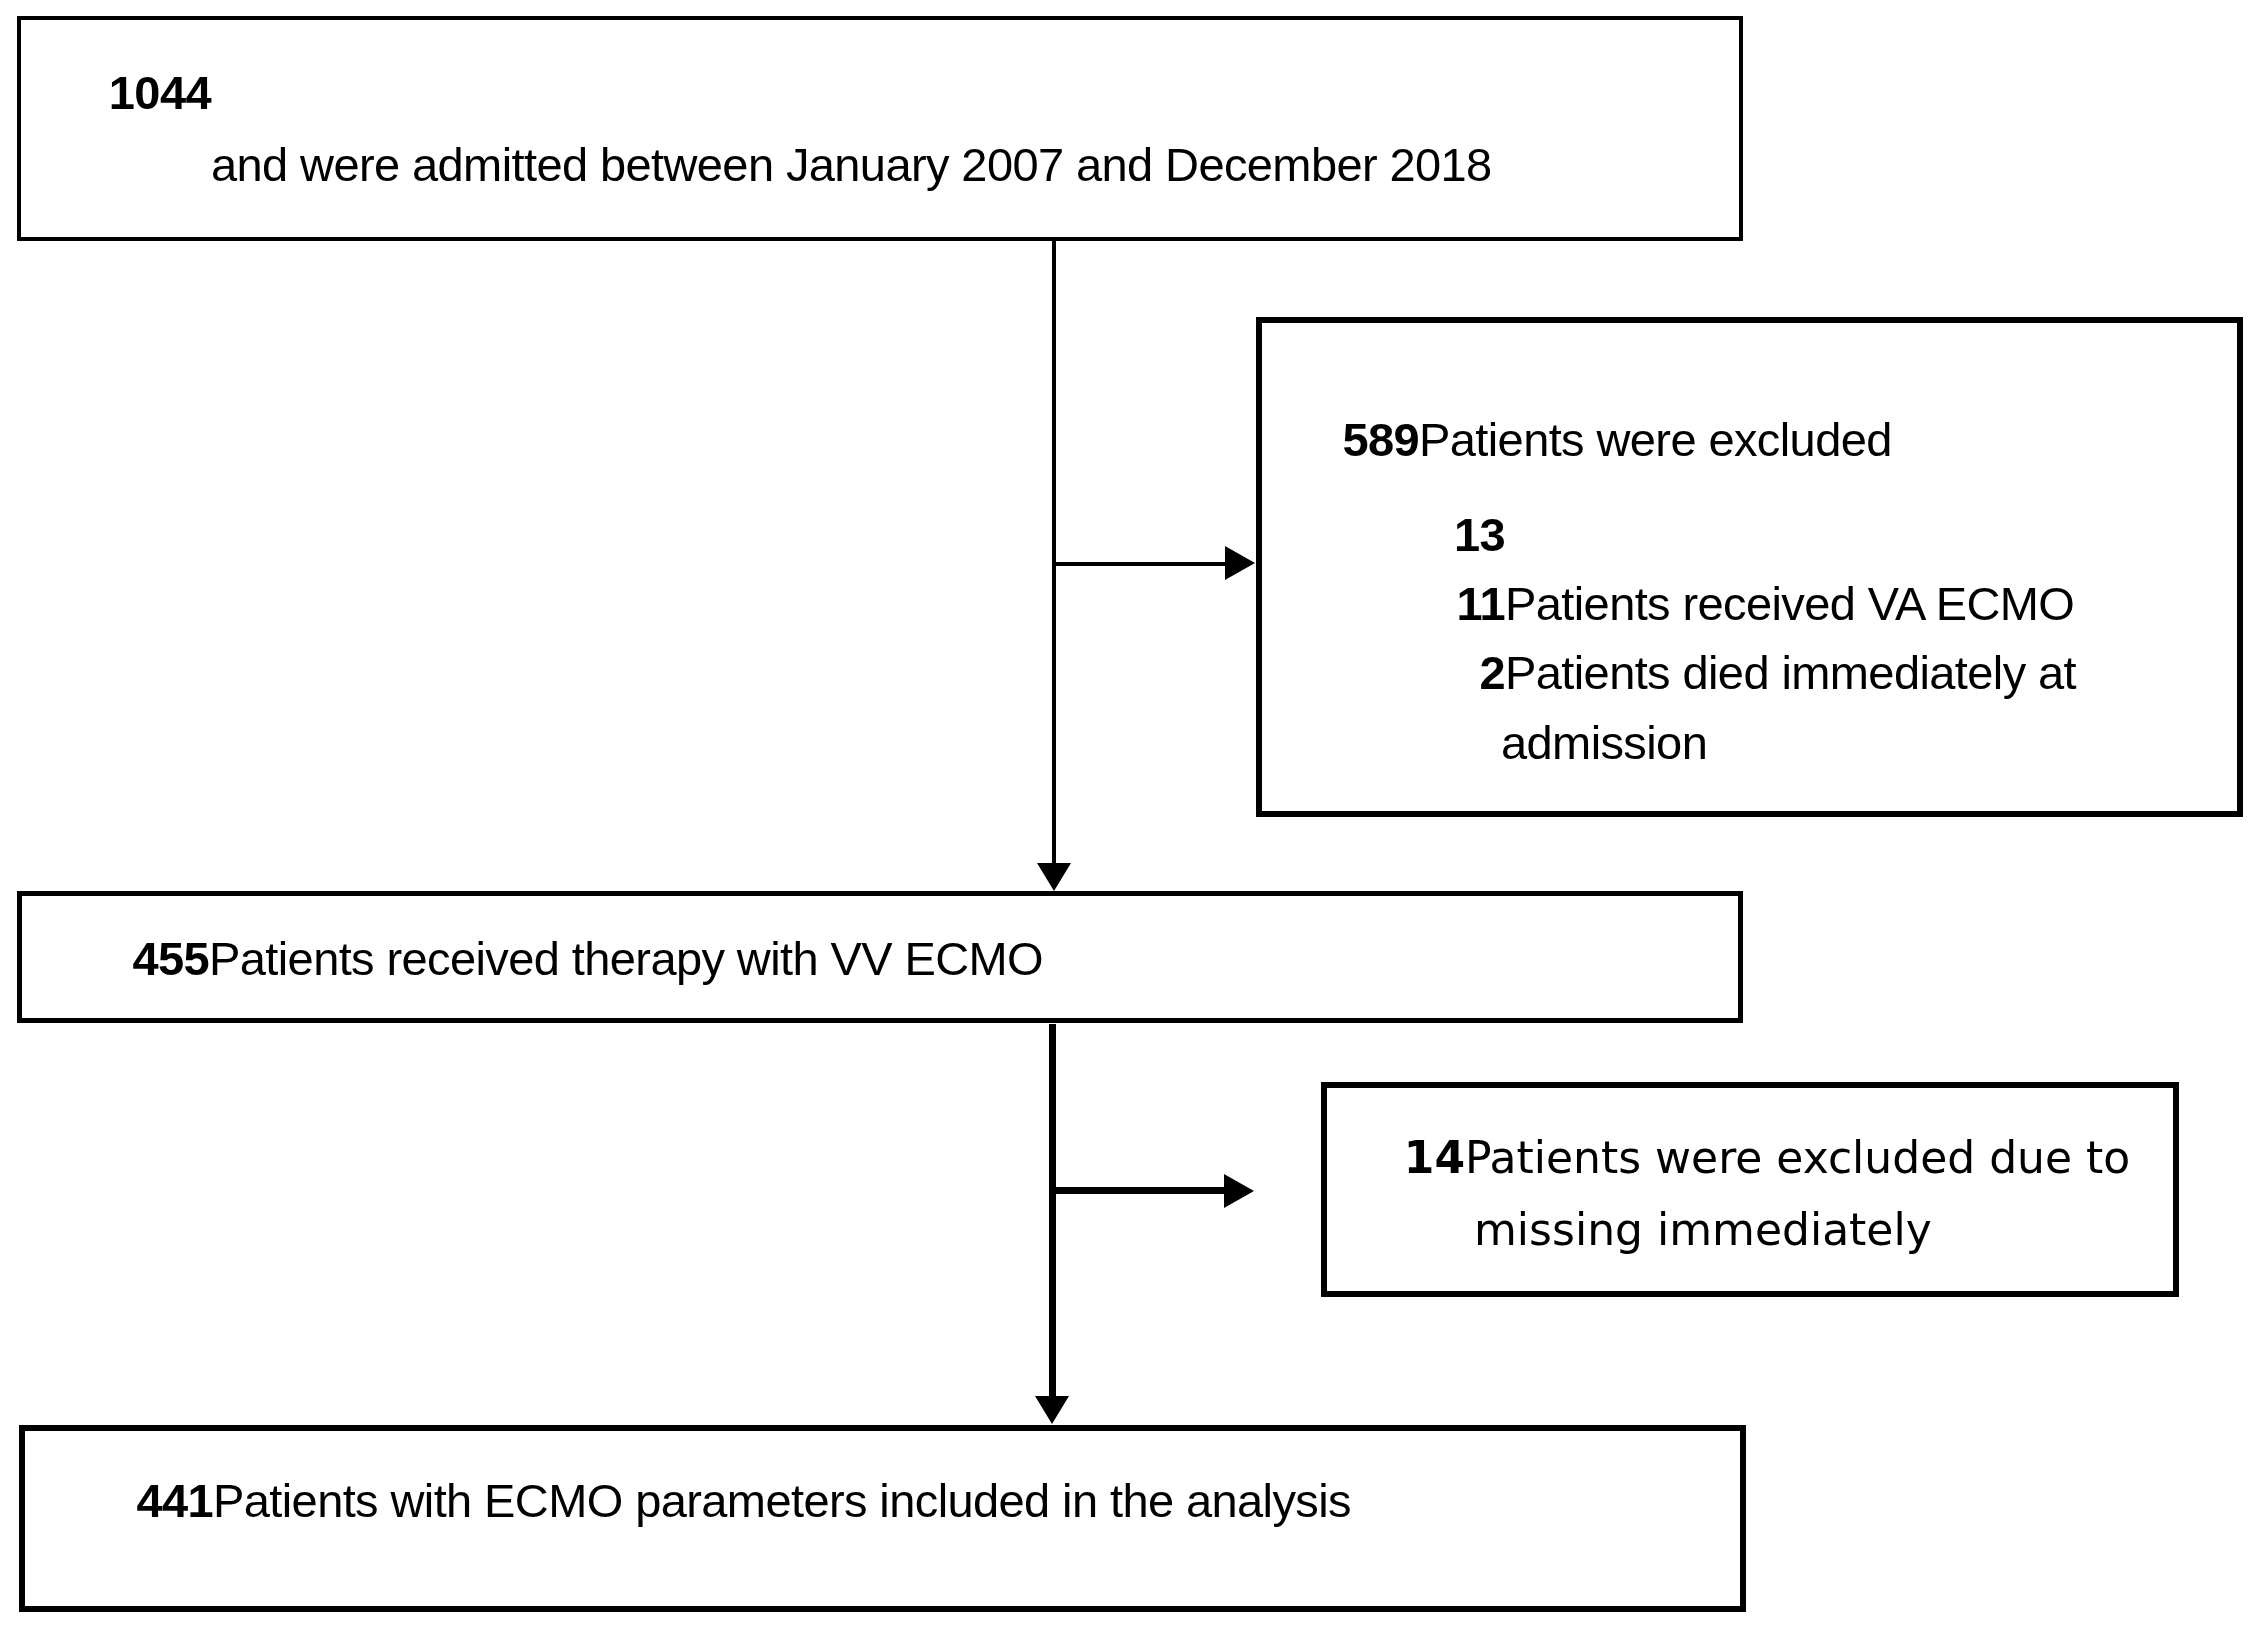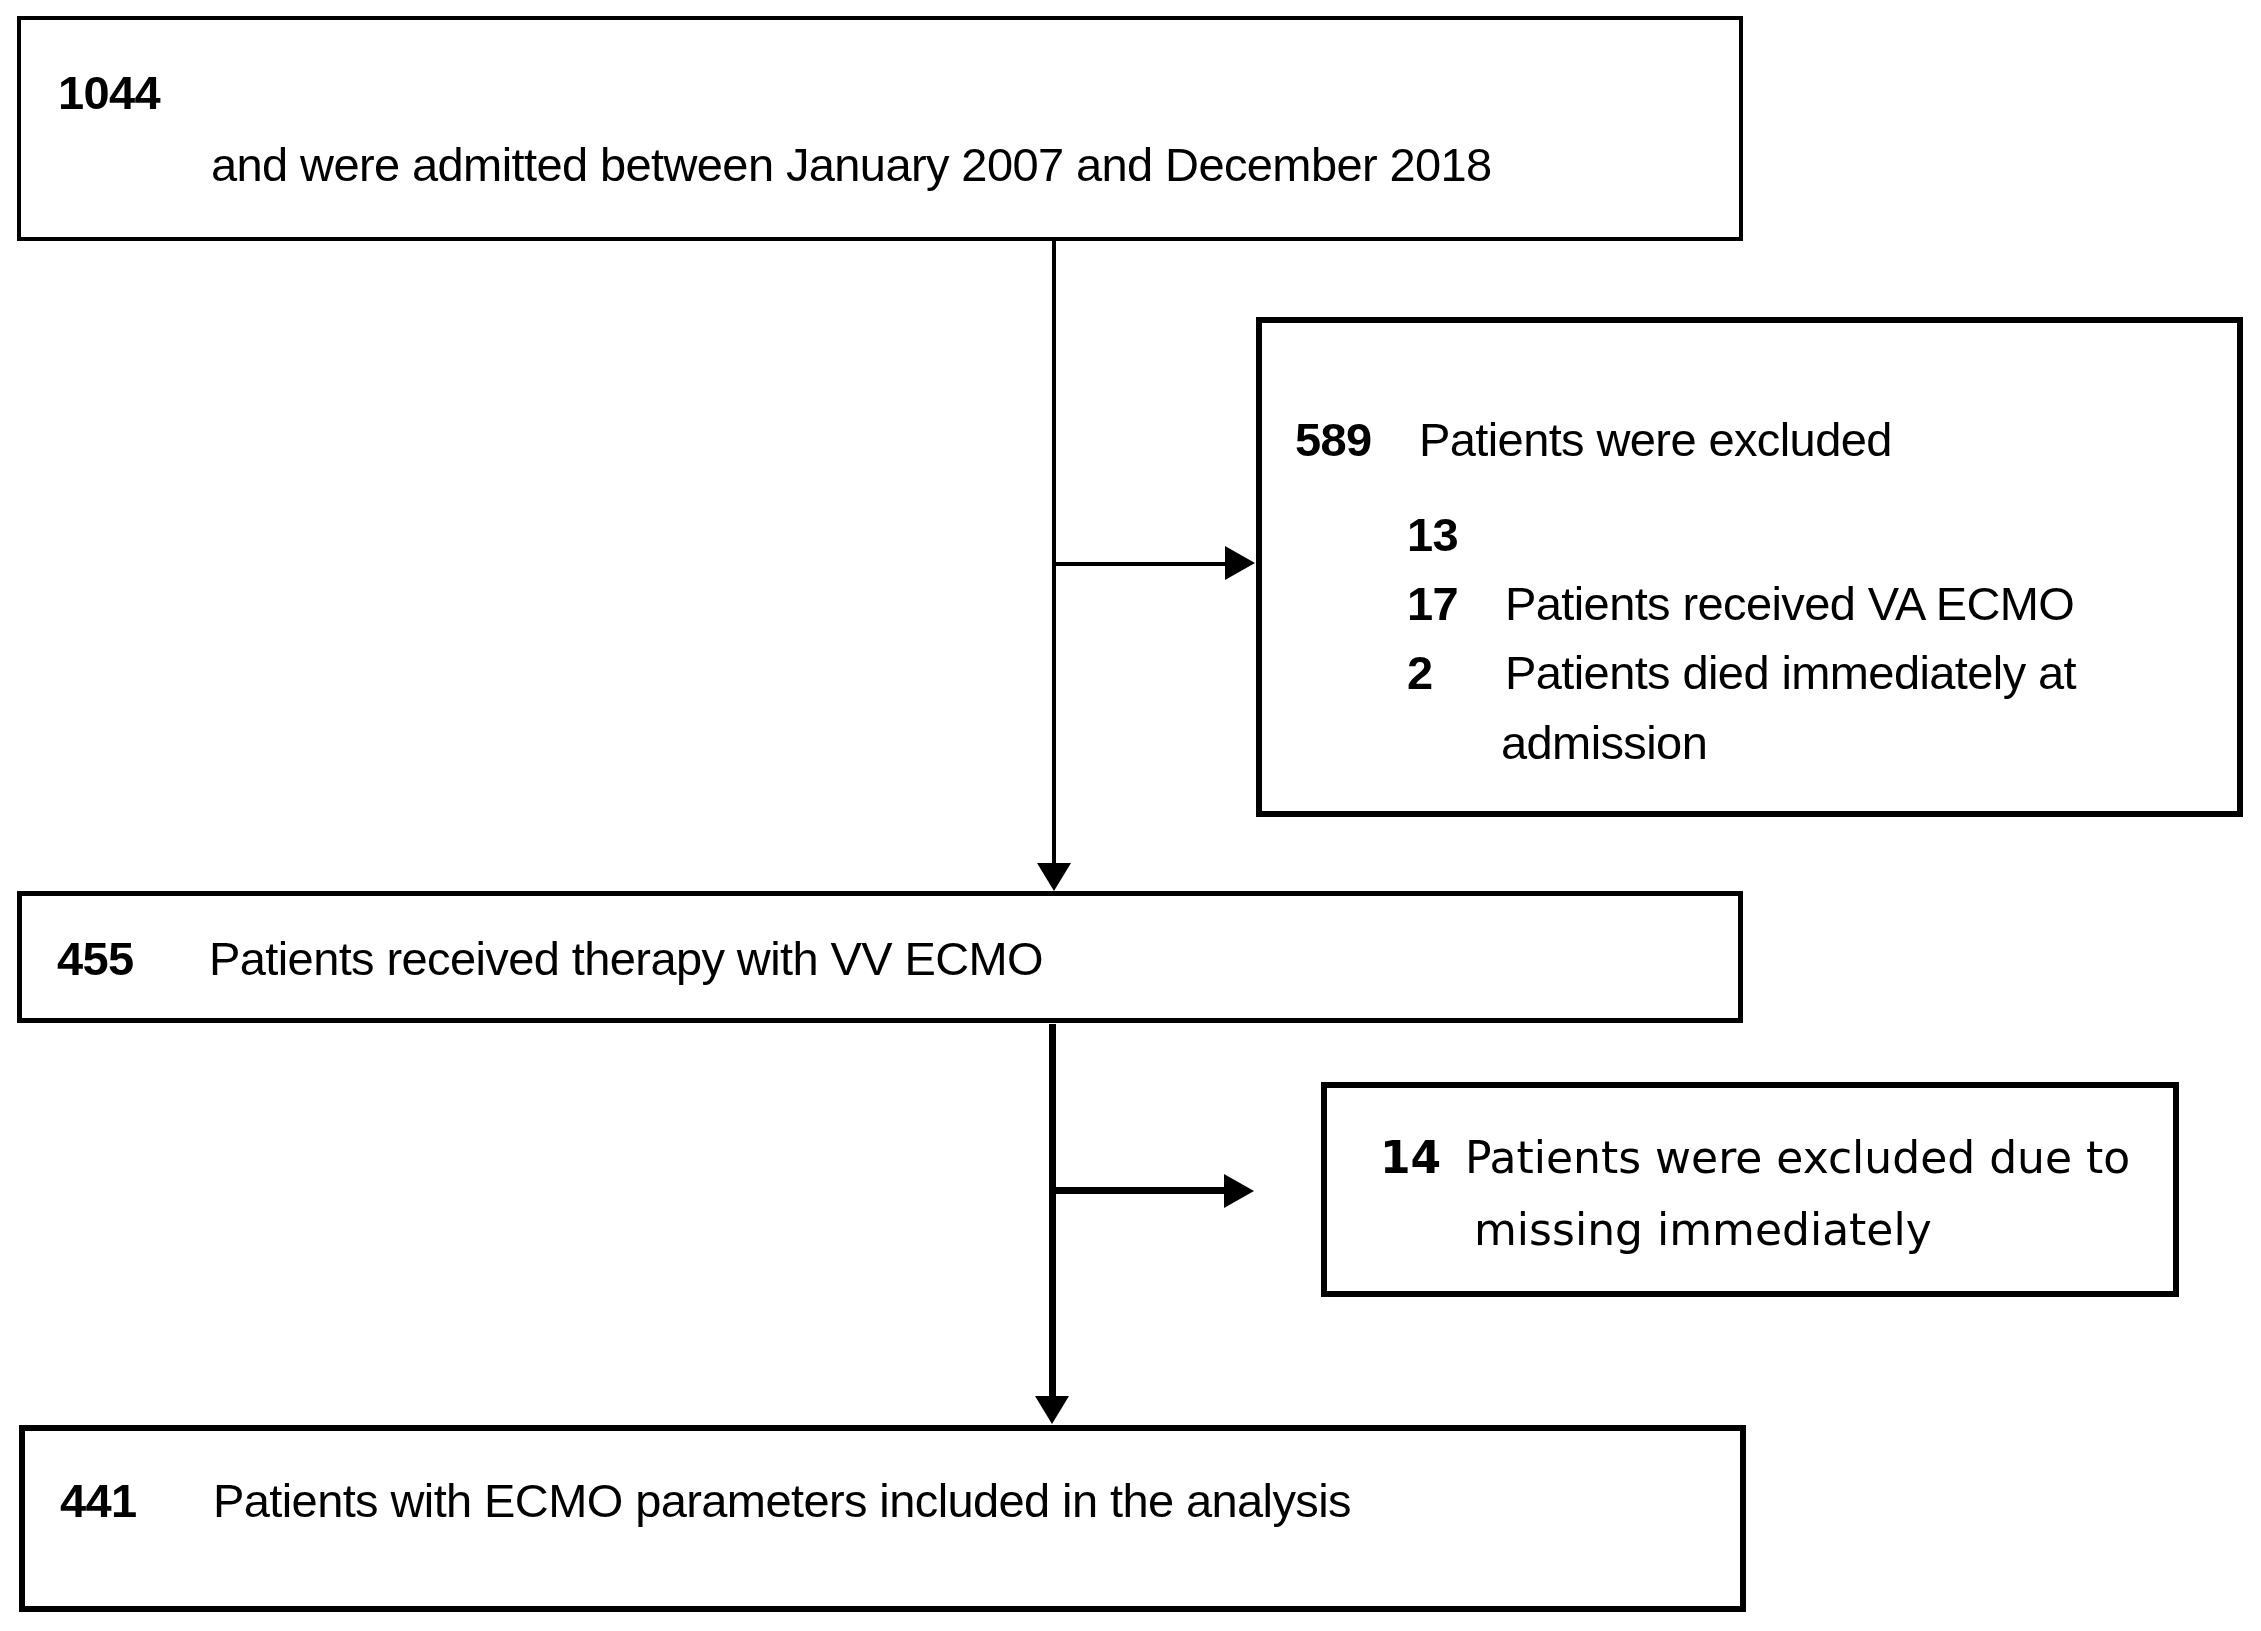--- a/index.html
+++ b/index.html
@@ -5,20 +5,21 @@
   * { margin: 0; padding: 0; box-sizing: border-box; }
   html, body { width: 2261px; height: 1632px; background: #ffffff; }
   .canvas {
     position: relative;
     width: 2261px;
     height: 1632px;
     background: #ffffff;
     overflow: hidden;
     font-family: "Liberation Sans", sans-serif;
     color: #000000;
+    text-align: right;
   }
   .box {
     position: absolute;
     background: #ffffff;
     border-style: solid;
     border-color: #000000;
   }
   .box.b7  { border-width: 4.4px; }
   .box.b9  { border-width: 5.7px; }
   .box.b10 { border-width: 6.3px; }
@@ -65,21 +66,21 @@
 
   <div class="box b10" style="left:1256px; top:317px; width:987px; height:500px;">
     <div class="row" style="left:33px; top:38px; height:69px;margin-top:44px;">
       <span class="num" style="width:124px;">589</span>
       <span>Patients were excluded</span>
     </div>
     <div class="row" style="left:145px; top:177px; height:69px;gap:27px;">
       <span class="num" style="width:98px;">13</span>
     </div>
     <div class="row" style="left:145px; top:246px; height:69px;">
-      <span class="num" style="width:98px;">17</span>
+      <span class="num" style="width:98px;">11</span>
       <span>Patients received VA ECMO</span>
     </div>
     <div class="row" style="left:145px; top:315px; height:69px;">
       <span class="num" style="width:98px;">2</span>
       <span>Patients died immediately at</span>
     </div>
     <div class="row" style="left:239px; top:385px; height:69px;">
       <span>admission</span>
     </div>
   </div>

